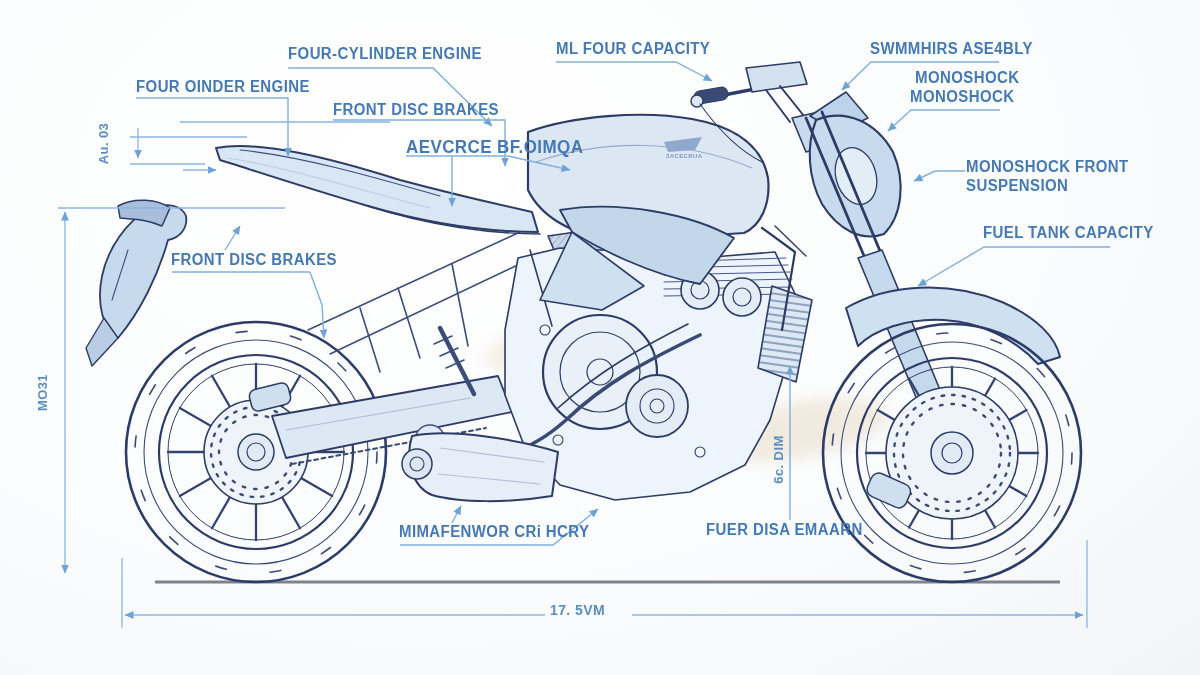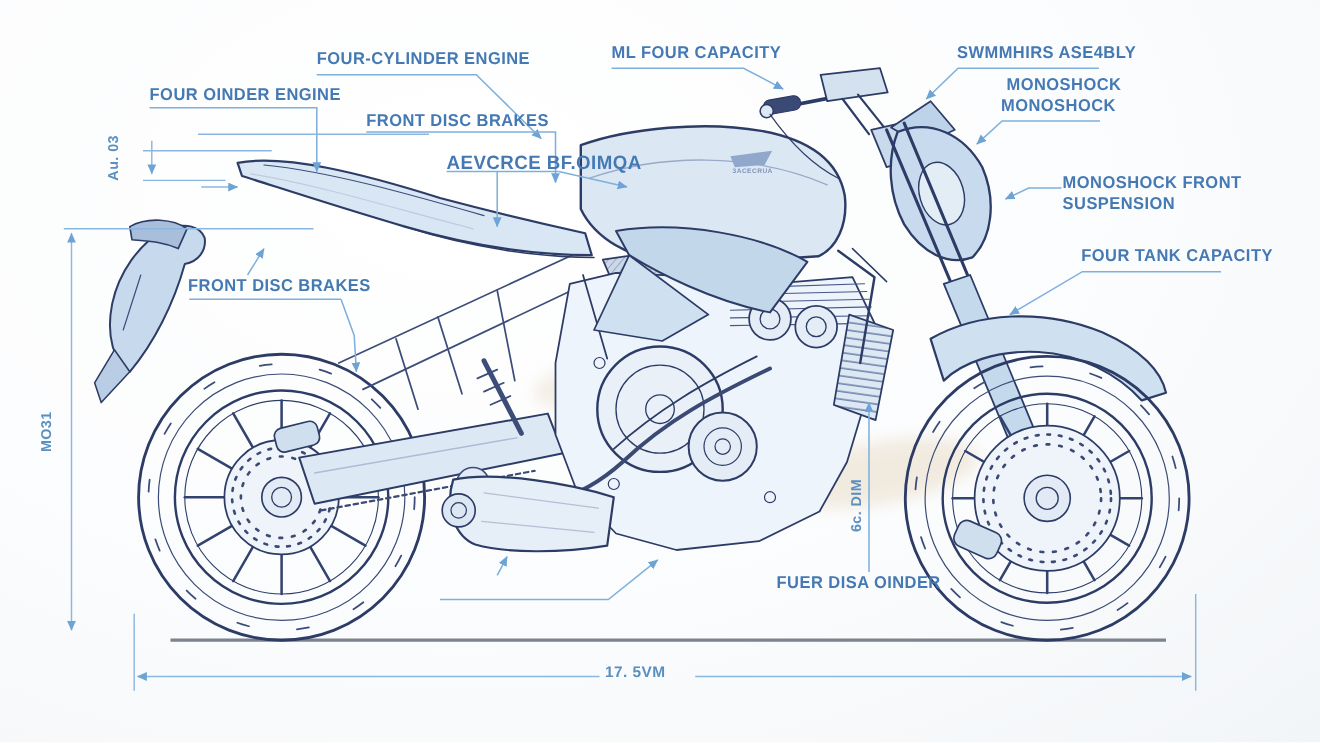--- a/index.html
+++ b/index.html
@@ -284,23 +284,24 @@
 <div>
   <div class="lbl" style="left:915px;top:69px">MONOSHOCK</div>
   <div class="lbl" style="left:910px;top:88px">MONOSHOCK</div>
 </div>
 
 <div>
   <div class="lbl" style="left:966px;top:158px">MONOSHOCK FRONT</div>
   <div class="lbl" style="left:966px;top:177px">SUSPENSION</div>
 </div>
 
-<div class="lbl" style="left:983px;top:224px">FOUR TANK CAPACITY</div>
+<div class="lbl" style="left:983px;top:224px">FUEL TANK CAPACITY</div>
 <div class="lbl" style="left:171px;top:251px">FRONT DISC BRAKES</div>
-<div class="lbl" style="left:706px;top:521px">FUER DISA OINDER</div>
+<div class="lbl" style="left:399px;top:523px">MIMAFENWOR CRi HCRY</div>
+<div class="lbl" style="left:706px;top:521px">FUER DISA EMAARN</div>
 
 <div class="dim" style="left:550px;top:602px;font-size:14px">17. 5VM</div>
 <div class="dim vert" style="left:2px;top:385px">MO31</div>
 <div class="dim vert" style="left:63px;top:136px">Au. 03</div>
 <div class="dim vert" style="left:738px;top:452px">6c. DIM</div>
 
 <div class="badge" style="left:666px;top:153px">3ACECRUA</div>
 
 </div>
 

